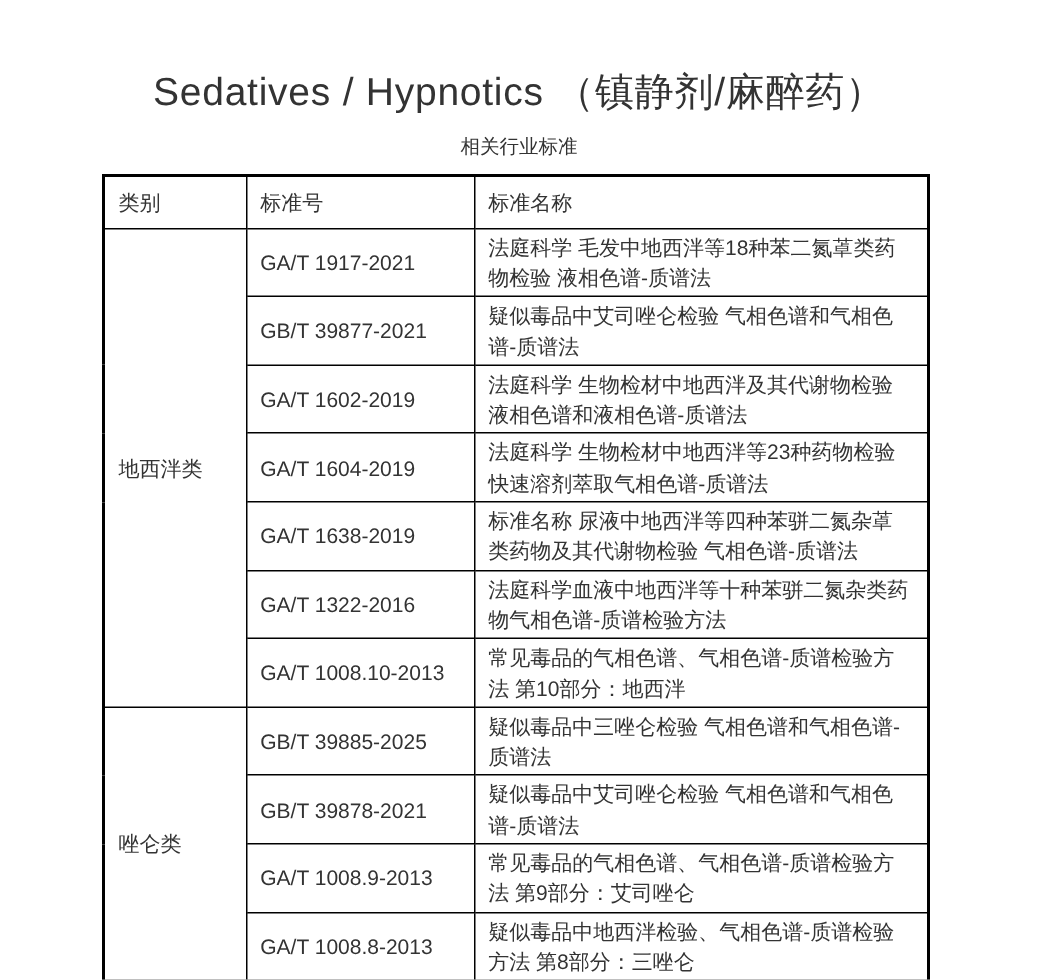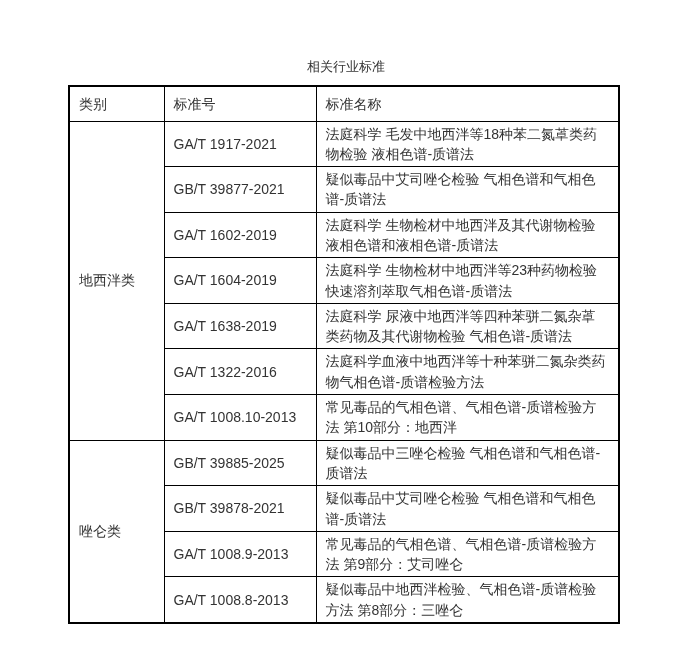--- a/index.html
+++ b/index.html
@@ -54,20 +54,21 @@
   table.standards td { height: 45px; }
   .col-cat  { width: 95px; }
   .col-code { width: 152px; }
   .col-name { width: 303px; }
   td.cat-cell { vertical-align: middle; }
 </style>
 </head>
 <body>
 
 <div class="page">
+  <h1 class="page-title">Sedatives / Hypnotics （镇静剂/麻醉药）</h1>
   <div class="page-subtitle">相关行业标准</div>
 
   <table class="standards">
     <colgroup>
       <col class="col-cat">
         <col class="col-code">
         <col class="col-name">
     </colgroup>
     <thead>
       <tr>
@@ -89,21 +90,21 @@
       <tr>
         <td>GA/T 1602-2019</td>
         <td>法庭科学 生物检材中地西泮及其代谢物检验 液相色谱和液相色谱-质谱法</td>
       </tr>
       <tr>
         <td>GA/T 1604-2019</td>
         <td>法庭科学 生物检材中地西泮等23种药物检验 快速溶剂萃取气相色谱-质谱法</td>
       </tr>
       <tr>
         <td>GA/T 1638-2019</td>
-        <td>法庭科学 尿液中地西泮等四种苯骈二氮杂䓬类药物及其代谢物检验 气相色谱-质谱法</td>
+        <td>标准名称 尿液中地西泮等四种苯骈二氮杂䓬类药物及其代谢物检验 气相色谱-质谱法</td>
       </tr>
       <tr>
         <td>GA/T 1322-2016</td>
         <td>法庭科学血液中地西泮等十种苯骈二氮杂类药物气相色谱-质谱检验方法</td>
       </tr>
       <tr>
         <td>GA/T 1008.10-2013</td>
         <td>常见毒品的气相色谱、气相色谱-质谱检验方法 第10部分：地西泮</td>
       </tr>
       <tr>

